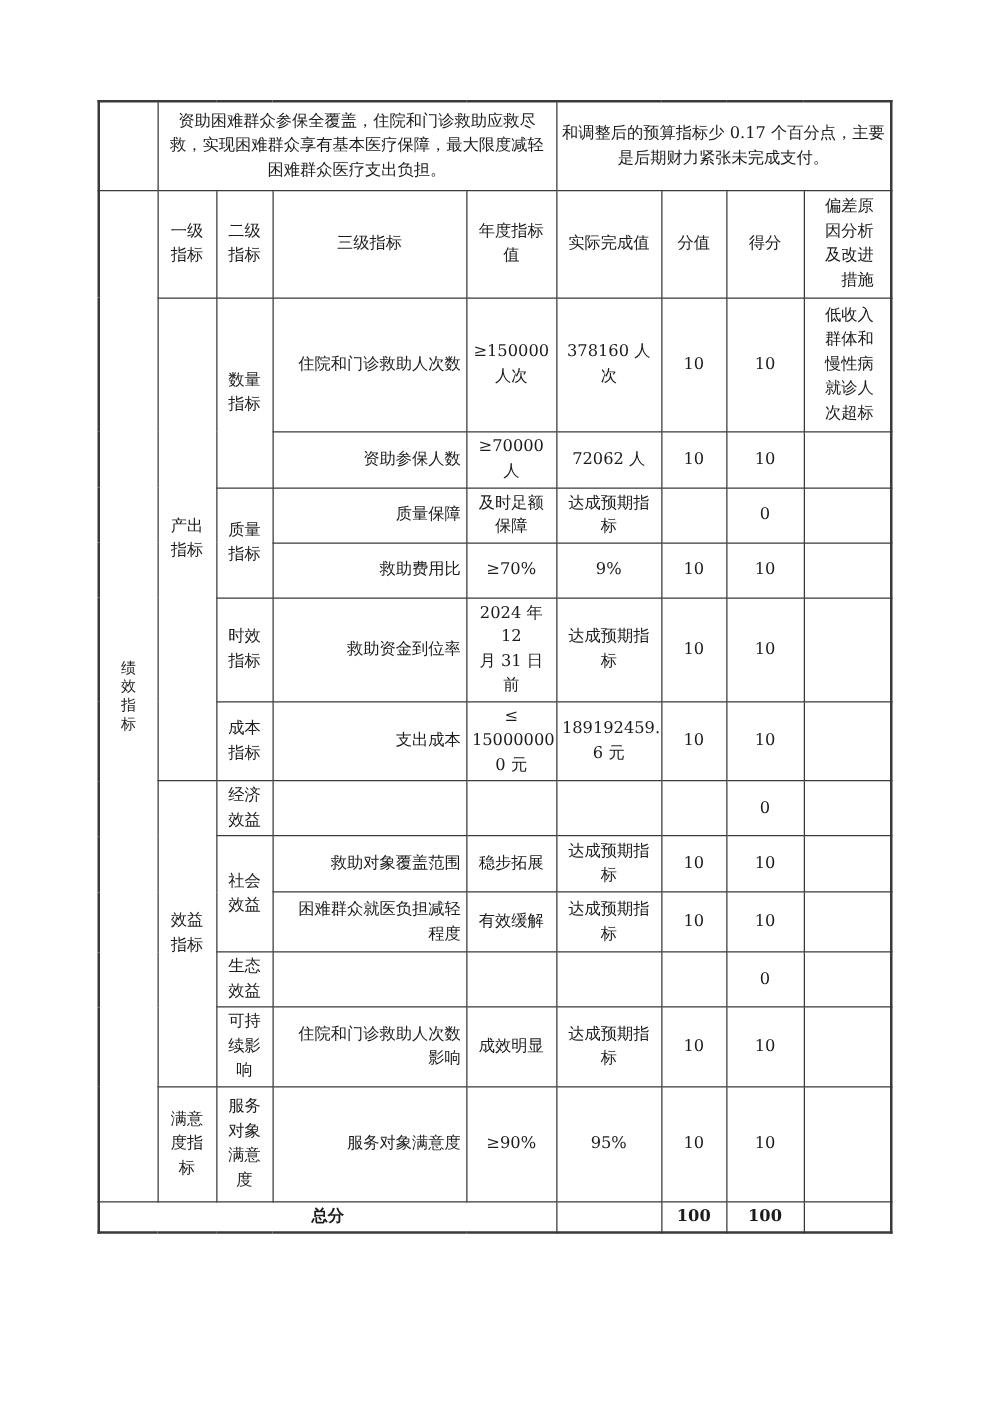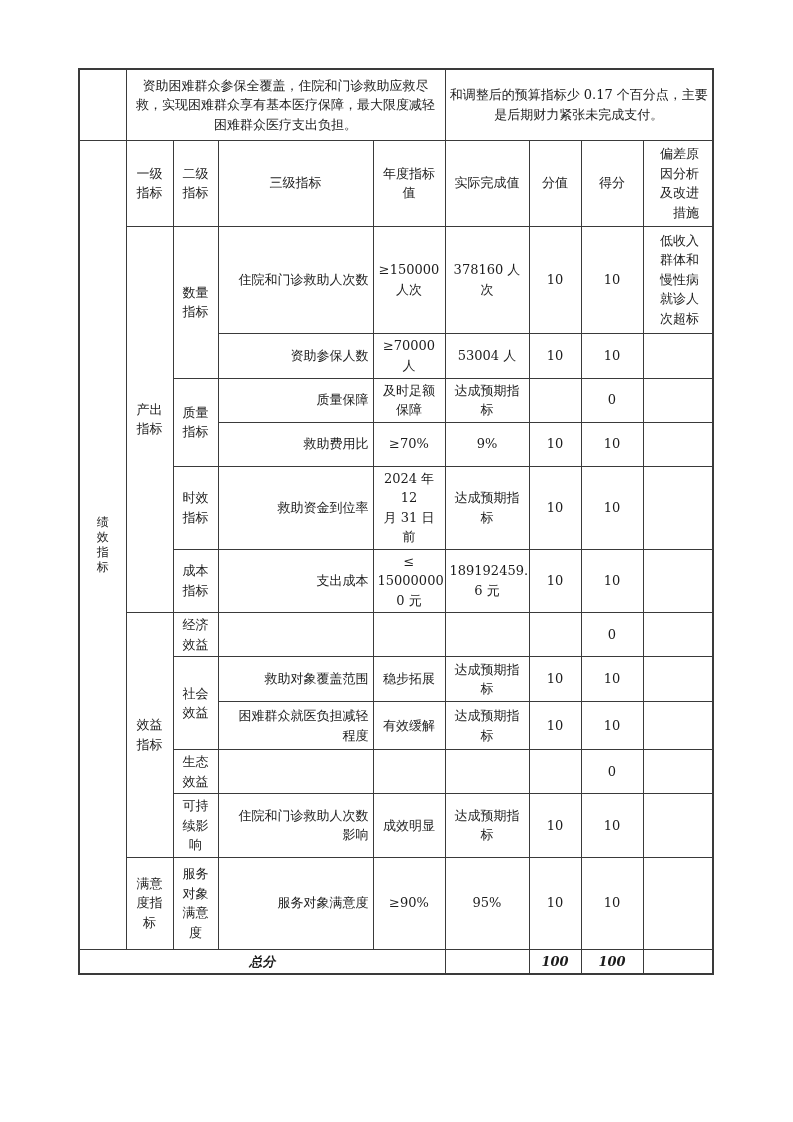--- a/index.html
+++ b/index.html
@@ -1,34 +1,34 @@
 <!DOCTYPE html>
 <html><head>
 <meta charset="utf-8">
 <style>
   html,body{margin:0;padding:0;}
   body{
     width:793px;height:1122px;background:#ffffff;position:relative;
     font-family:"DejaVu Serif","Liberation Serif",serif;color:#1c1c1c;
   }
   table.doc-table{
-    position:absolute;left:78px;top:68px;width:634px;
+    position:absolute;left:78px;top:80px;width:634px;
     border-collapse:collapse;table-layout:fixed;
     border:2px solid #3a3a3a;
   }
   td{
     border:1px solid #3a3a3a;
     font-size:13px;line-height:1.5;
     text-align:center;vertical-align:middle;
     padding:2px 4px;white-space:pre-line;overflow:hidden;
   }
   td.left{text-align:right;padding-left:5px;}
   td.dev{padding:2px 13px;text-align:right;}
   td.vlabel{font-size:12px;line-height:1.25;padding:2px 1px;}
-  td.bold{font-weight:bold;font-style:italic;}
+  td.bold{font-weight:bold;}
   td.narrow{padding:2px 6px;}
 </style>
 </head>
 <body>
 
 <table class="doc-table">
   <colgroup>
     <col style="width:47px">
       <col style="width:47px">
       <col style="width:45px">
@@ -83,21 +83,21 @@
 群体和
 慢性病
 就诊人
 次超标</td>
   </tr>
 
   <tr style="height:45px">
     <td class="left">资助参保人数</td>
     <td>≥70000
 人</td>
-    <td>53004 人</td>
+    <td>72062 人</td>
     <td>10</td>
     <td>10</td>
     <td class="dev"></td>
   </tr>
 
   <tr style="height:44px">
     <td rowspan="2" class="narrow">质量
 指标</td>
     <td class="left">质量保障</td>
     <td>及时足额

